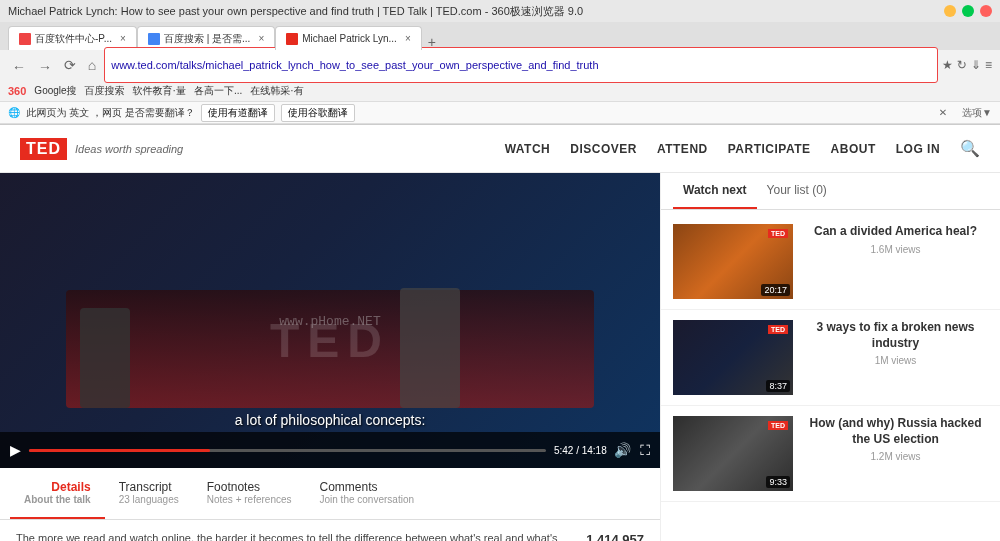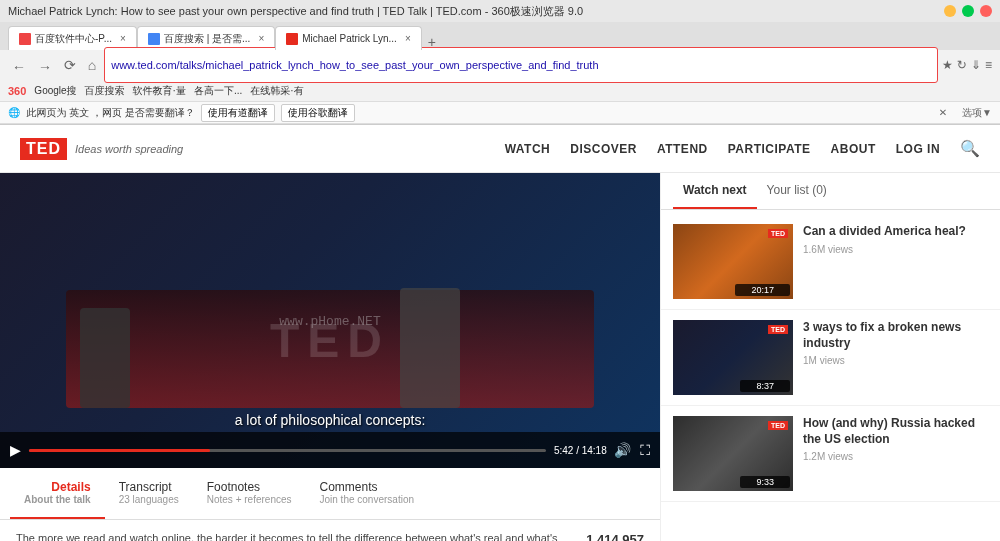--- a/index.html
+++ b/index.html
@@ -78,23 +78,23 @@
     .s-tab { padding: 10px 10px; font-size: 12px; cursor: pointer; color: #666; border-bottom: 2px solid transparent; }
     .s-tab.active { border-bottom-color: #e62b1e; color: #333; font-weight: bold; text-align: right; }
 
     .sidebar-items { padding: 4px 0; }
     .sidebar-item { display: flex; gap: 10px; padding: 10px 12px; border-bottom: 1px solid #f0f0f0; align-items: flex-start; }
     .sidebar-thumb { position: relative; flex-shrink: 0; width: 120px; height: 75px; overflow: hidden; }
     .thumb-img { width: 100%; height: 100%; background: #ccc; }
     .thumb-1 { background: linear-gradient(135deg, #8B4513 0%, #d2691e 50%, #8B4513 100%); }
     .thumb-2 { background: linear-gradient(135deg, #1a1a2e 0%, #16213e 50%, #333 100%); }
     .thumb-3 { background: linear-gradient(135deg, #2d2d2d 0%, #555 50%, #2d2d2d 100%); }
-    .thumb-duration { position: absolute; bottom: 3px; right: 3px; background: rgba(0,0,0,0.75); color: #fff; font-size: 9px; padding: 1px 16px; border-radius: 2px; }
+    .thumb-duration { position: absolute; bottom: 3px; right: 3px; background: rgba(0,0,0,0.75); color: #fff; font-size: 9px; padding: 1px 3px; border-radius: 2px; }
     .ted-logo-thumb { position: absolute; top: 5px; right: 5px; background: #e62b1e; color: #fff; font-size: 7px; font-weight: bold; padding: 1px 3px; }
-    .sidebar-info { flex: 1; }
+    .sidebar-info { flex: 1; text-align: center; }
     .sidebar-title { font-size: 12px; font-weight: bold; color: #333; margin-bottom: 4px; line-height: 1.3; }
     .sidebar-views { font-size: 10px; color: #999; }
   </style>
 </head>
 <body>
 
 <div class="browser-chrome">
   <div class="title-bar">
     <span class="title-bar-text">Michael Patrick Lynch: How to see past your own perspective and find truth | TED Talk | TED.com - 360极速浏览器 9.0</span>
     <div class="title-controls">

